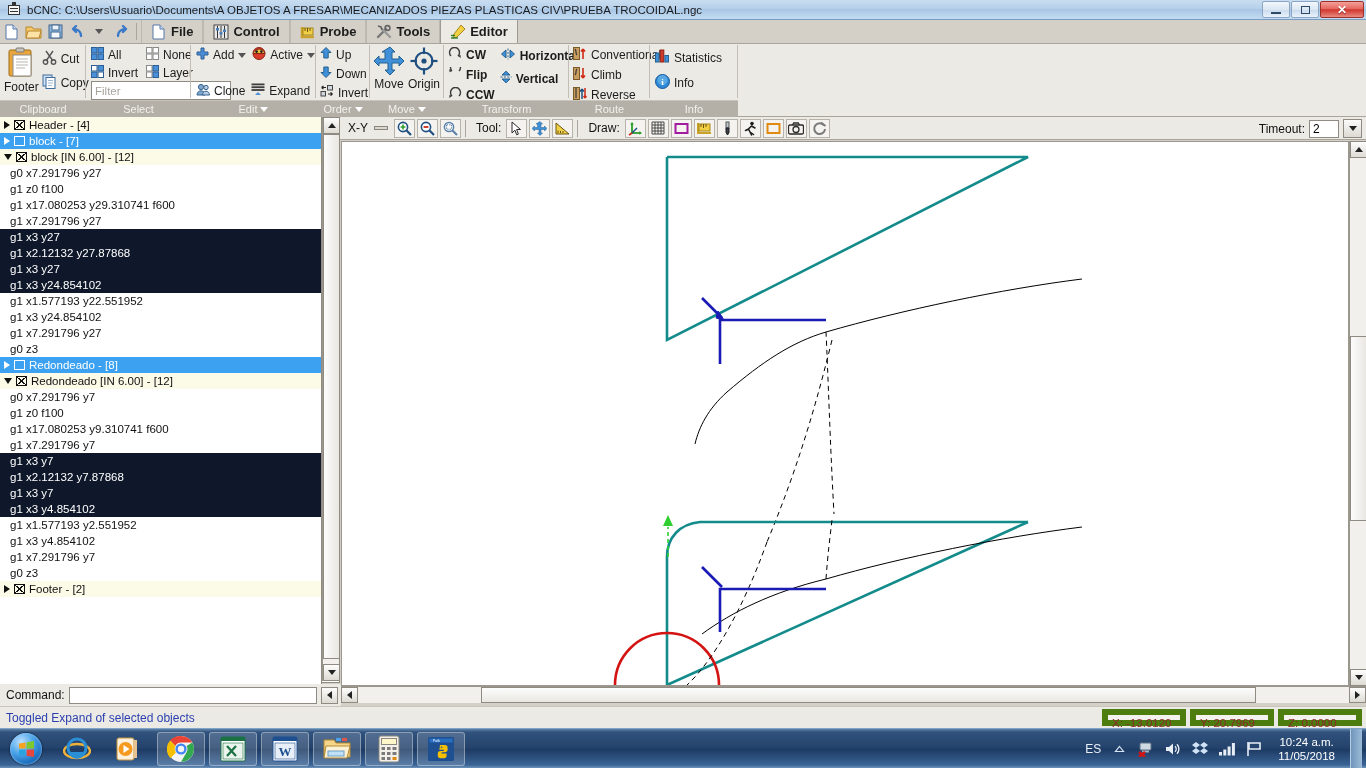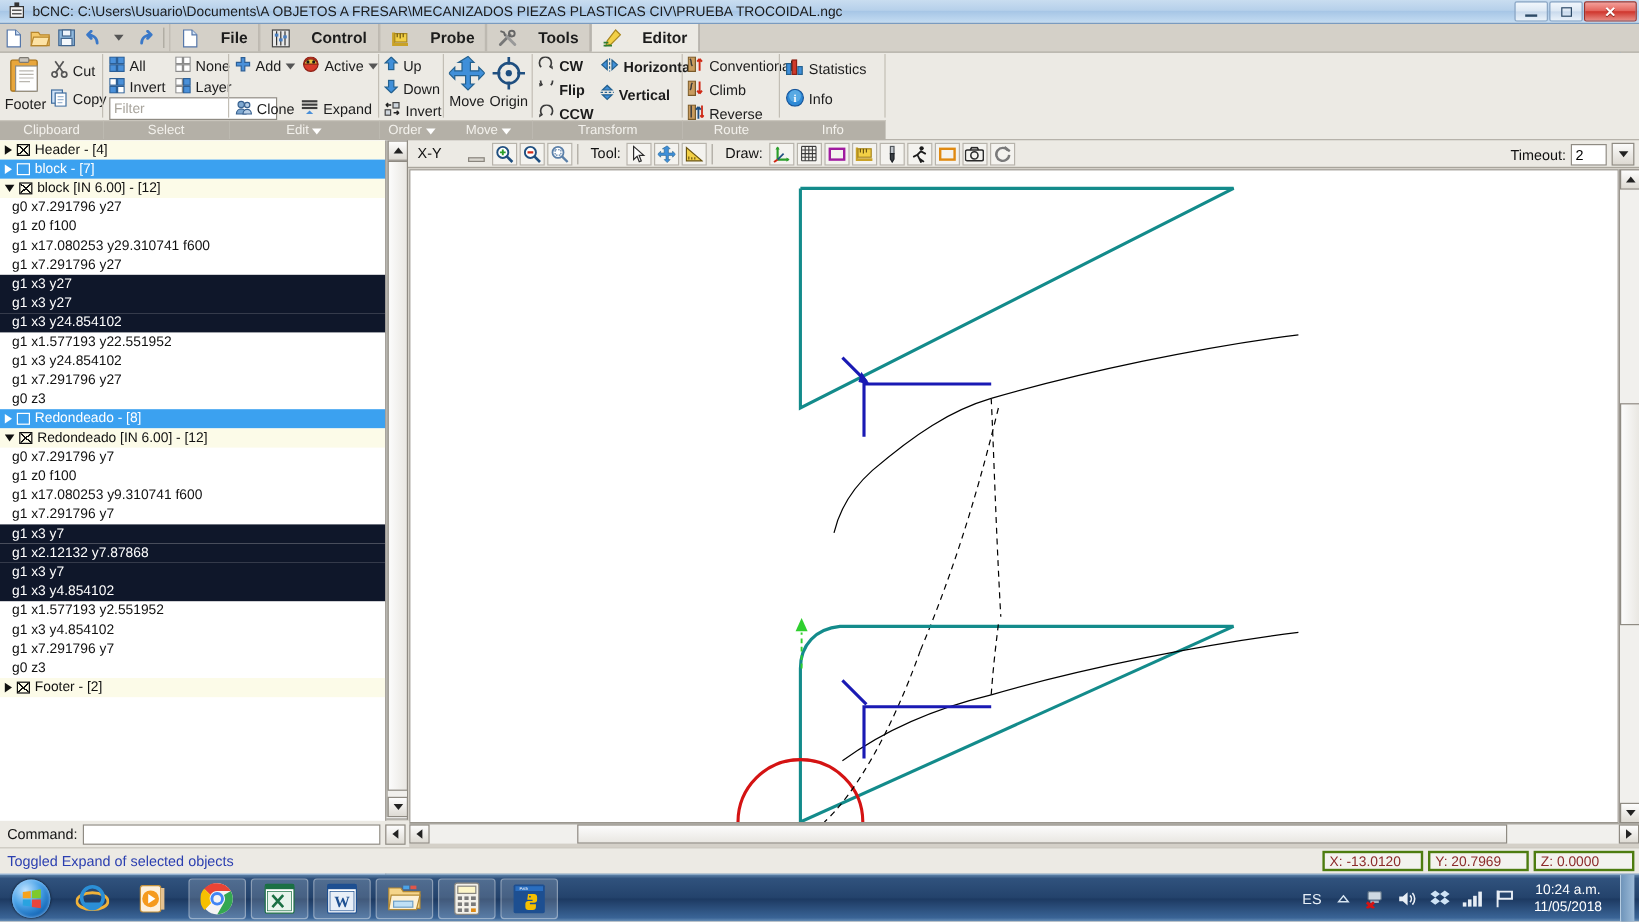--- a/index.html
+++ b/index.html
@@ -47,21 +47,21 @@
 
   
   .menubar {
     position: absolute; left: 0; top: 20px; width: 1366px; height: 24px;
     background: #d4d0c8; border-bottom: 1px solid #a9a59c;
     display: flex; align-items: stretch;
   }
   .qbtn { width: 22px; display: flex; align-items: center; justify-content: center; }
   .sep-v { width: 1px; background: #a9a59c; margin: 3px 4px; }
   .menu-tab {
-    display: flex; align-items: center; gap: 17px; padding: 0 9px;
+    display: flex; align-items: center; gap: 4px; padding: 0 9px;
     font-size: 13px; font-weight: bold; color: #1c1c1c; cursor: default;
     border-left: 1px solid #bdb9b1; border-right: 1px solid #bdb9b1;
   }
   .menu-tab.active { background: #eceae4; border-color:#9d9a93; }
   .menu-tab .mico { width: 16px; height: 16px; display:block; }
   .terminal-box {
     position: absolute; right: 8px; top: 20px; height: 24px;
     display: flex; align-items: center; gap: 7px; font-size: 13px; font-weight: bold; color: #1c1c1c;
   }
   .term-ico { width:17px; height:14px; background:#3b3b3b; border:1px solid #777; position:relative; }
@@ -148,21 +148,21 @@
   .ar-dn { width:0;height:0;border-left:4px solid transparent;border-right:4px solid transparent;border-top:5px solid #222; }
   .ar-lf { width:0;height:0;border-top:4px solid transparent;border-bottom:4px solid transparent;border-right:5px solid #222; }
   .ar-rt { width:0;height:0;border-top:4px solid transparent;border-bottom:4px solid transparent;border-left:5px solid #222; }
 
   
   .ctoolbar {
     position: absolute; left: 340px; top: 117px; width: 1026px; height: 23px;
     background: #eceae4; border-bottom: 1px solid #a9a59c;
     display: flex; align-items: center; gap: 2px; padding-left: 4px;
   }
-  .xy-box { display:flex; align-items:flex-end; gap:22px; font-size:12px; color:#111; padding:0 4px; }
+  .xy-box { display:flex; align-items:center; gap:6px; font-size:12px; color:#111; padding:0 4px; }
   .xy-dash { width:14px;height:4px;background:#d9d6cf;border:1px solid #8a867e; }
   .tbtn {
     width: 21px; height: 19px; background: #f4f3ef; border: 1px solid #b7b3ab;
     display: flex; align-items: center; justify-content: center;
   }
   .tlabel { font-size:12px; color:#111; margin:0 3px 0 6px; }
   .tsep { width:1px; height:17px; background:#a9a59c; margin:0 2px; }
   .timeout {
     position: absolute; right: 4px; top: 2px; display:flex; align-items:center; gap:4px;
     font-size: 12px; color:#111;
@@ -213,21 +213,21 @@
 
   
   .statusbar {
     position: absolute; left: 0; top: 706px; width: 1366px; height: 22px;
     background: #eceae4; border-top:1px solid #c9c5bc;
     display: flex; align-items: center;
   }
   .status-msg { font-size: 12px; color: #2b3fb0; padding-left: 6px; }
   .coords { position:absolute; right: 4px; top: 2px; display:flex; gap: 4px; }
   .coord {
-    min-width: 84px; height: 17px; background: #f3f2ee; border: 2px solid #4d7c0f;
+    min-width: 84px; height: 17px; background: #f3f2ee; border: 6px solid #4d7c0f;
     font-size: 11.5px; color: #8b2a2a; padding: 1px 4px; line-height: 14px;
   }
 
   
   .taskbar {
     position: absolute; left: 0; top: 728px; width: 1366px; height: 40px;
     background: linear-gradient(to bottom,#5d82a8 0%,#30527d 8%,#24436c 48%,#1d3a62 52%,#3a6496 92%,#6d93ba 100%);
     border-top: 1px solid #7fa4c8;
     display: flex; align-items: center;
   }
@@ -789,20 +789,23 @@
         <div class="trow">
           <span class="gcode">g1 x17.080253 y29.310741 f600</span>
         </div>
         <div class="trow">
           <span class="gcode">g1 x7.291796 y27</span>
         </div>
         <div class="trow sel">
           <span class="gcode">g1 x3 y27</span>
         </div>
         <div class="trow sel">
+          <span class="gcode">g1 x2.12132 y27.87868</span>
+        </div>
+        <div class="trow sel">
           <span class="gcode">g1 x3 y27</span>
         </div>
         <div class="trow sel">
           <span class="gcode">g1 x3 y24.854102</span>
         </div>
         <div class="trow">
           <span class="gcode">g1 x1.577193 y22.551952</span>
         </div>
         <div class="trow">
           <span class="gcode">g1 x3 y24.854102</span>

